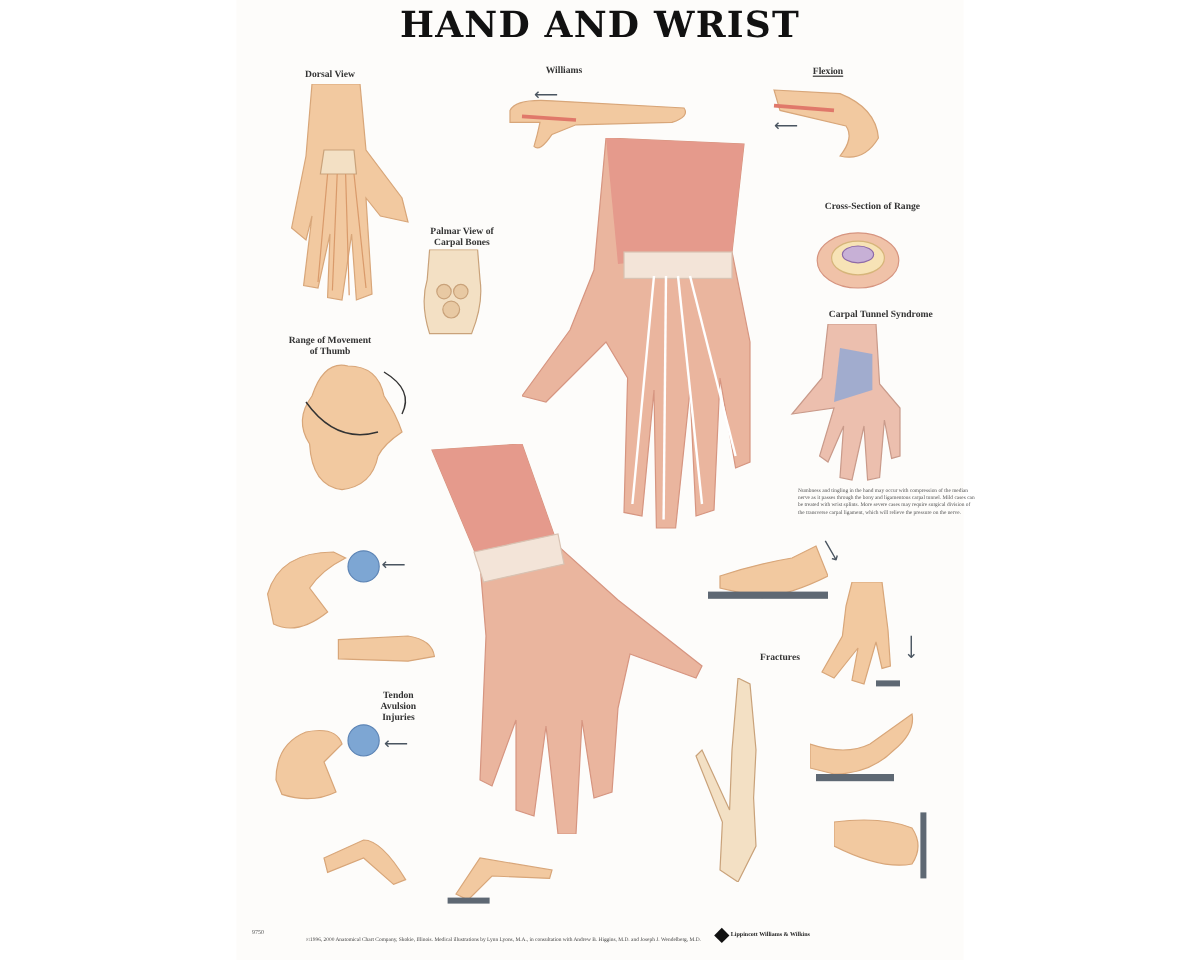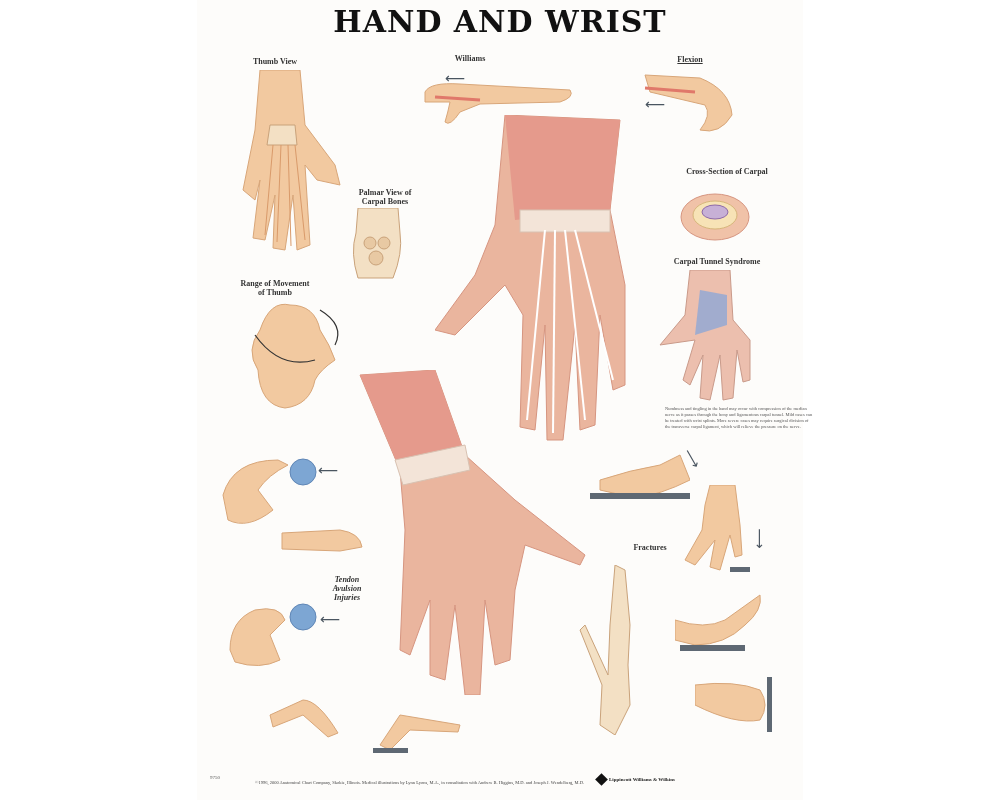--- a/index.html
+++ b/index.html
@@ -14,21 +14,21 @@
   .logo .diamond{width:9px;height:9px;background:#111;transform:rotate(45deg);}
   svg{position:absolute;}
   .arrow{position:absolute;}
 </style>
 </head>
 <body>
 
 <div class="poster"></div>
 <div class="title">HAND AND WRIST</div>
 
-<div class="heading" style="left:245px;top:57px;width:60px;">Thumb View</div>
+<div class="heading" style="left:245px;top:57px;width:60px;">Dorsal View</div>
 <svg style="left:225px;top:70px" width="120" height="185">
   <path d="M35,0 L75,0 L80,55 L110,95 L115,115 L92,110 L80,95 L85,175 L72,180 L68,125 L60,180 L48,178 L50,125 L40,170 L28,168 L35,110 L30,130 L18,120 L30,60 Z" fill="#f2c9a0" stroke="#d8a679" stroke-width="1"></path>
   <path d="M45,55 L70,55 L72,75 L42,75 Z" fill="#f3e0c4" stroke="#c9a27a"></path>
   <line x1="48" y1="75" x2="40" y2="165" stroke="#d99a6a"></line>
     <line x1="56" y1="75" x2="52" y2="172" stroke="#d99a6a"></line>
     <line x1="63" y1="75" x2="66" y2="176" stroke="#d99a6a"></line>
     <line x1="70" y1="75" x2="80" y2="170" stroke="#d99a6a"></line>
 </svg>
 
 <div class="heading" style="left:440px;top:54px;width:60px;">Williams</div>
@@ -56,28 +56,28 @@
 <svg style="left:435px;top:115px" width="195" height="330">
   <path d="M70,0 L185,5 L175,95 L190,170 L190,270 L178,275 L165,200 L160,310 L145,315 L140,210 L128,325 L112,325 L110,210 L100,315 L85,312 L88,200 L70,170 L20,220 L0,215 L40,160 L60,110 Z" fill="#eab59e" stroke="#d69580"></path>
   <path d="M70,0 L185,5 L175,95 L80,105 Z" fill="#e59a8c"></path>
   <rect x="85" y="95" width="90" height="22" fill="#f3e4d8" stroke="#d8c2b2"></rect>
   <line x1="110" y1="115" x2="92" y2="305" stroke="#fff" stroke-width="2"></line>
     <line x1="120" y1="115" x2="118" y2="318" stroke="#fff" stroke-width="2"></line>
     <line x1="130" y1="115" x2="150" y2="305" stroke="#fff" stroke-width="2"></line>
     <line x1="140" y1="115" x2="178" y2="265" stroke="#fff" stroke-width="2"></line>
 </svg>
 
-<div class="heading" style="left:682px;top:167px;width:90px;">Cross-Section of Carpal</div>
+<div class="heading" style="left:682px;top:167px;width:90px;">Cross-Section of Range</div>
 <svg style="left:680px;top:192px" width="70" height="50">
   <ellipse cx="35" cy="25" rx="34" ry="23" fill="#f0c2a8" stroke="#d69580"></ellipse>
   <ellipse cx="35" cy="23" rx="22" ry="14" fill="#f7e3b6" stroke="#d6b57a"></ellipse>
   <ellipse cx="35" cy="20" rx="13" ry="7" fill="#c7b0d6" stroke="#8e6aa8"></ellipse>
 </svg>
 
-<div class="heading" style="left:667px;top:257px;width:100px;text-align:center;">Carpal Tunnel Syndrome</div>
+<div class="heading" style="left:684px;top:257px;width:100px;text-align:center;">Carpal Tunnel Syndrome</div>
 <svg style="left:655px;top:270px" width="110" height="135">
   <path d="M35,0 L75,0 L78,50 L95,70 L95,110 L88,112 L82,80 L78,128 L68,130 L65,85 L55,130 L45,128 L48,85 L35,115 L28,110 L40,70 L5,75 L30,45 Z" fill="#ecbfae" stroke="#c99a8a"></path>
   <path d="M45,20 L72,25 L72,55 L40,65 Z" fill="#8ea7d6" opacity="0.8"></path>
 </svg>
 <div class="para" style="left:665px;top:406px;">Numbness and tingling in the hand may occur with compression of the median nerve as it passes through the bony and ligamentous carpal tunnel. Mild cases can be treated with wrist splints. More severe cases may require surgical division of the transverse carpal ligament, which will relieve the pressure on the nerve.</div>
 
 <div class="heading" style="left:240px;top:279px;width:70px;">Range of Movement of Thumb</div>
 <svg style="left:240px;top:290px" width="110" height="120">
   <path d="M20,40 Q30,10 50,15 Q75,15 80,40 Q90,55 95,70 Q80,80 75,90 Q70,115 45,118 Q20,115 18,80 Q5,60 20,40 Z" fill="#f2c9a0" stroke="#d8a679"></path>
   <path d="M15,45 Q40,80 75,70" fill="none" stroke="#333" stroke-width="1.2"></path>
@@ -92,21 +92,21 @@
 
 <svg style="left:218px;top:455px" width="130" height="75">
   <path d="M5,40 Q15,5 60,5 L70,10 Q50,20 40,35 L55,55 Q30,75 10,65 Z" fill="#f2c9a0" stroke="#d8a679"></path>
   <circle cx="85" cy="17" r="13" fill="#7da6d3" stroke="#5f86b6"></circle>
 </svg>
 <div class="arrow" style="left:318px;top:462px;color:#4a5560;font-size:14px;">⟵</div>
 <svg style="left:280px;top:525px" width="85" height="30">
   <path d="M2,8 L60,5 Q80,8 82,22 L60,26 L2,24 Z" fill="#f2c9a0" stroke="#d8a679"></path>
 </svg>
 
-<div class="heading" style="left:322px;top:575px;width:50px;font-style:italic;">Tendon Avulsion Injuries</div>
+<div class="heading" style="left:307px;top:575px;width:50px;">Tendon Avulsion Injuries</div>
 
 <svg style="left:225px;top:600px" width="120" height="70">
   <path d="M5,50 Q5,20 30,10 Q55,5 60,20 L45,35 L55,60 Q35,70 10,62 Z" fill="#f2c9a0" stroke="#d8a679"></path>
   <circle cx="78" cy="17" r="13" fill="#7da6d3" stroke="#5f86b6"></circle>
 </svg>
 <div class="arrow" style="left:320px;top:611px;color:#4a5560;font-size:14px;">⟵</div>
 <svg style="left:268px;top:695px" width="75" height="45">
   <path d="M2,20 L35,5 Q50,5 70,38 L60,42 L35,20 L5,32 Z" fill="#f2c9a0" stroke="#d8a679"></path>
 </svg>
 <svg style="left:370px;top:700px" width="95" height="55">

